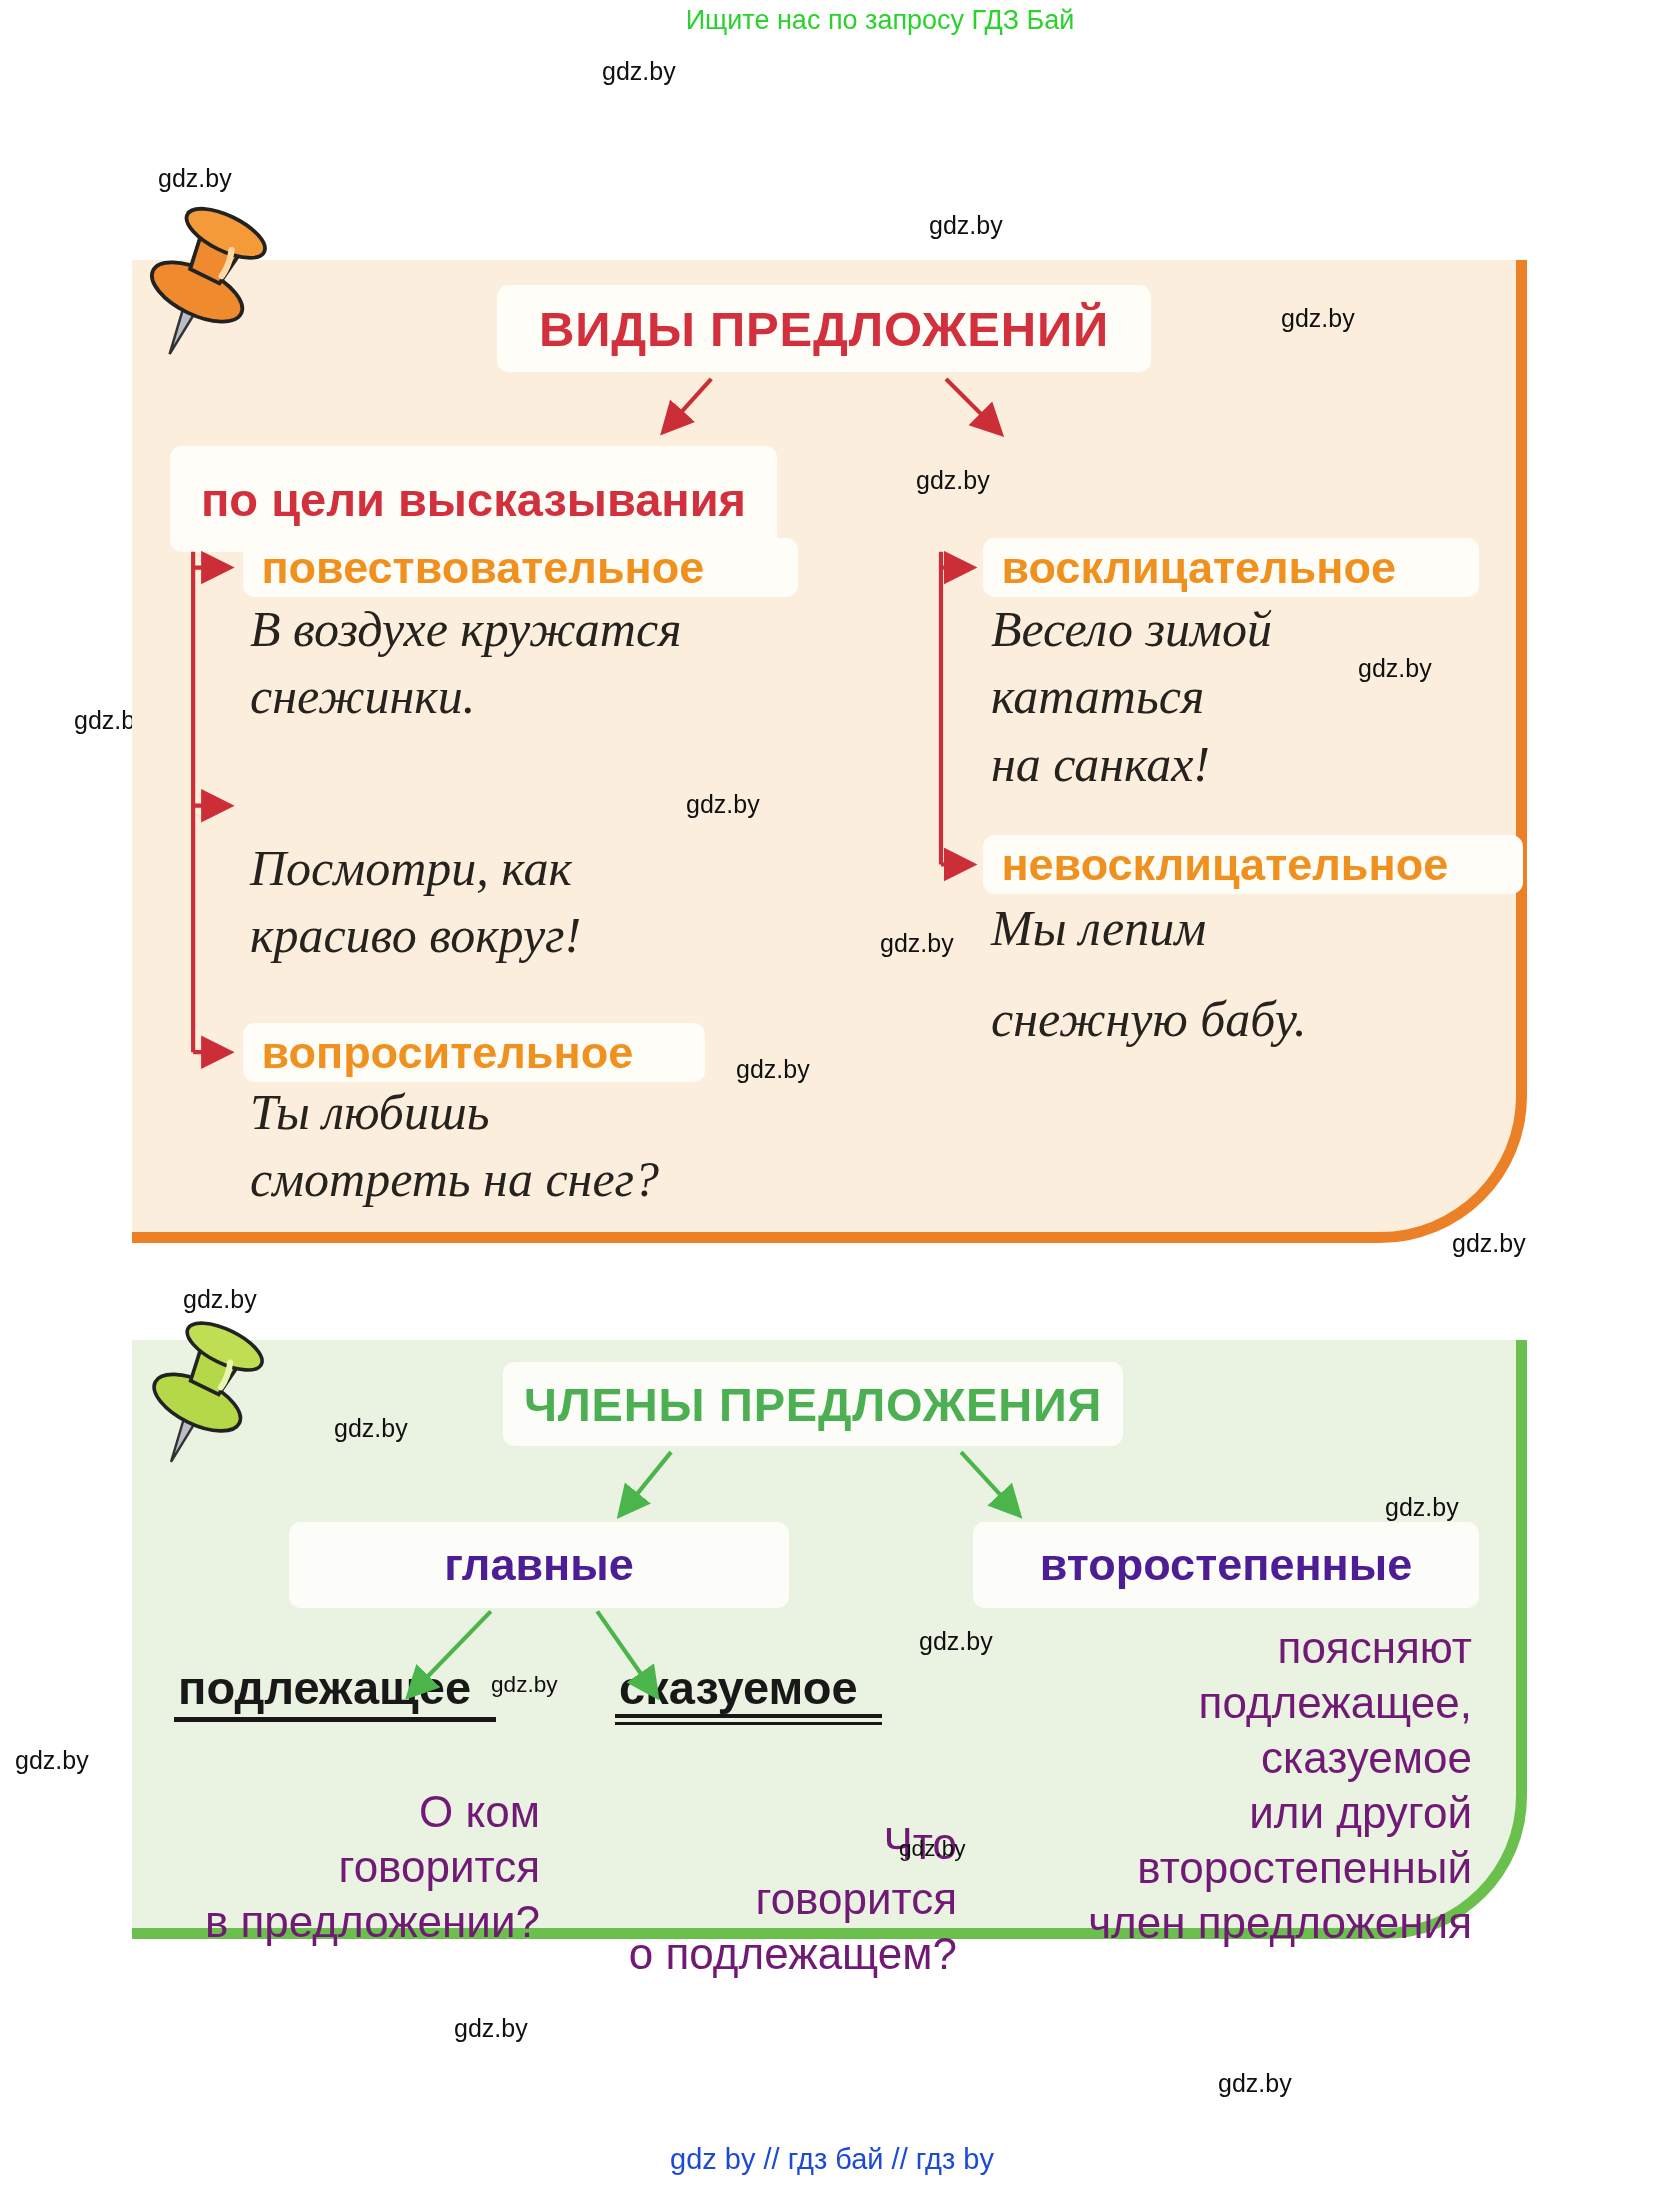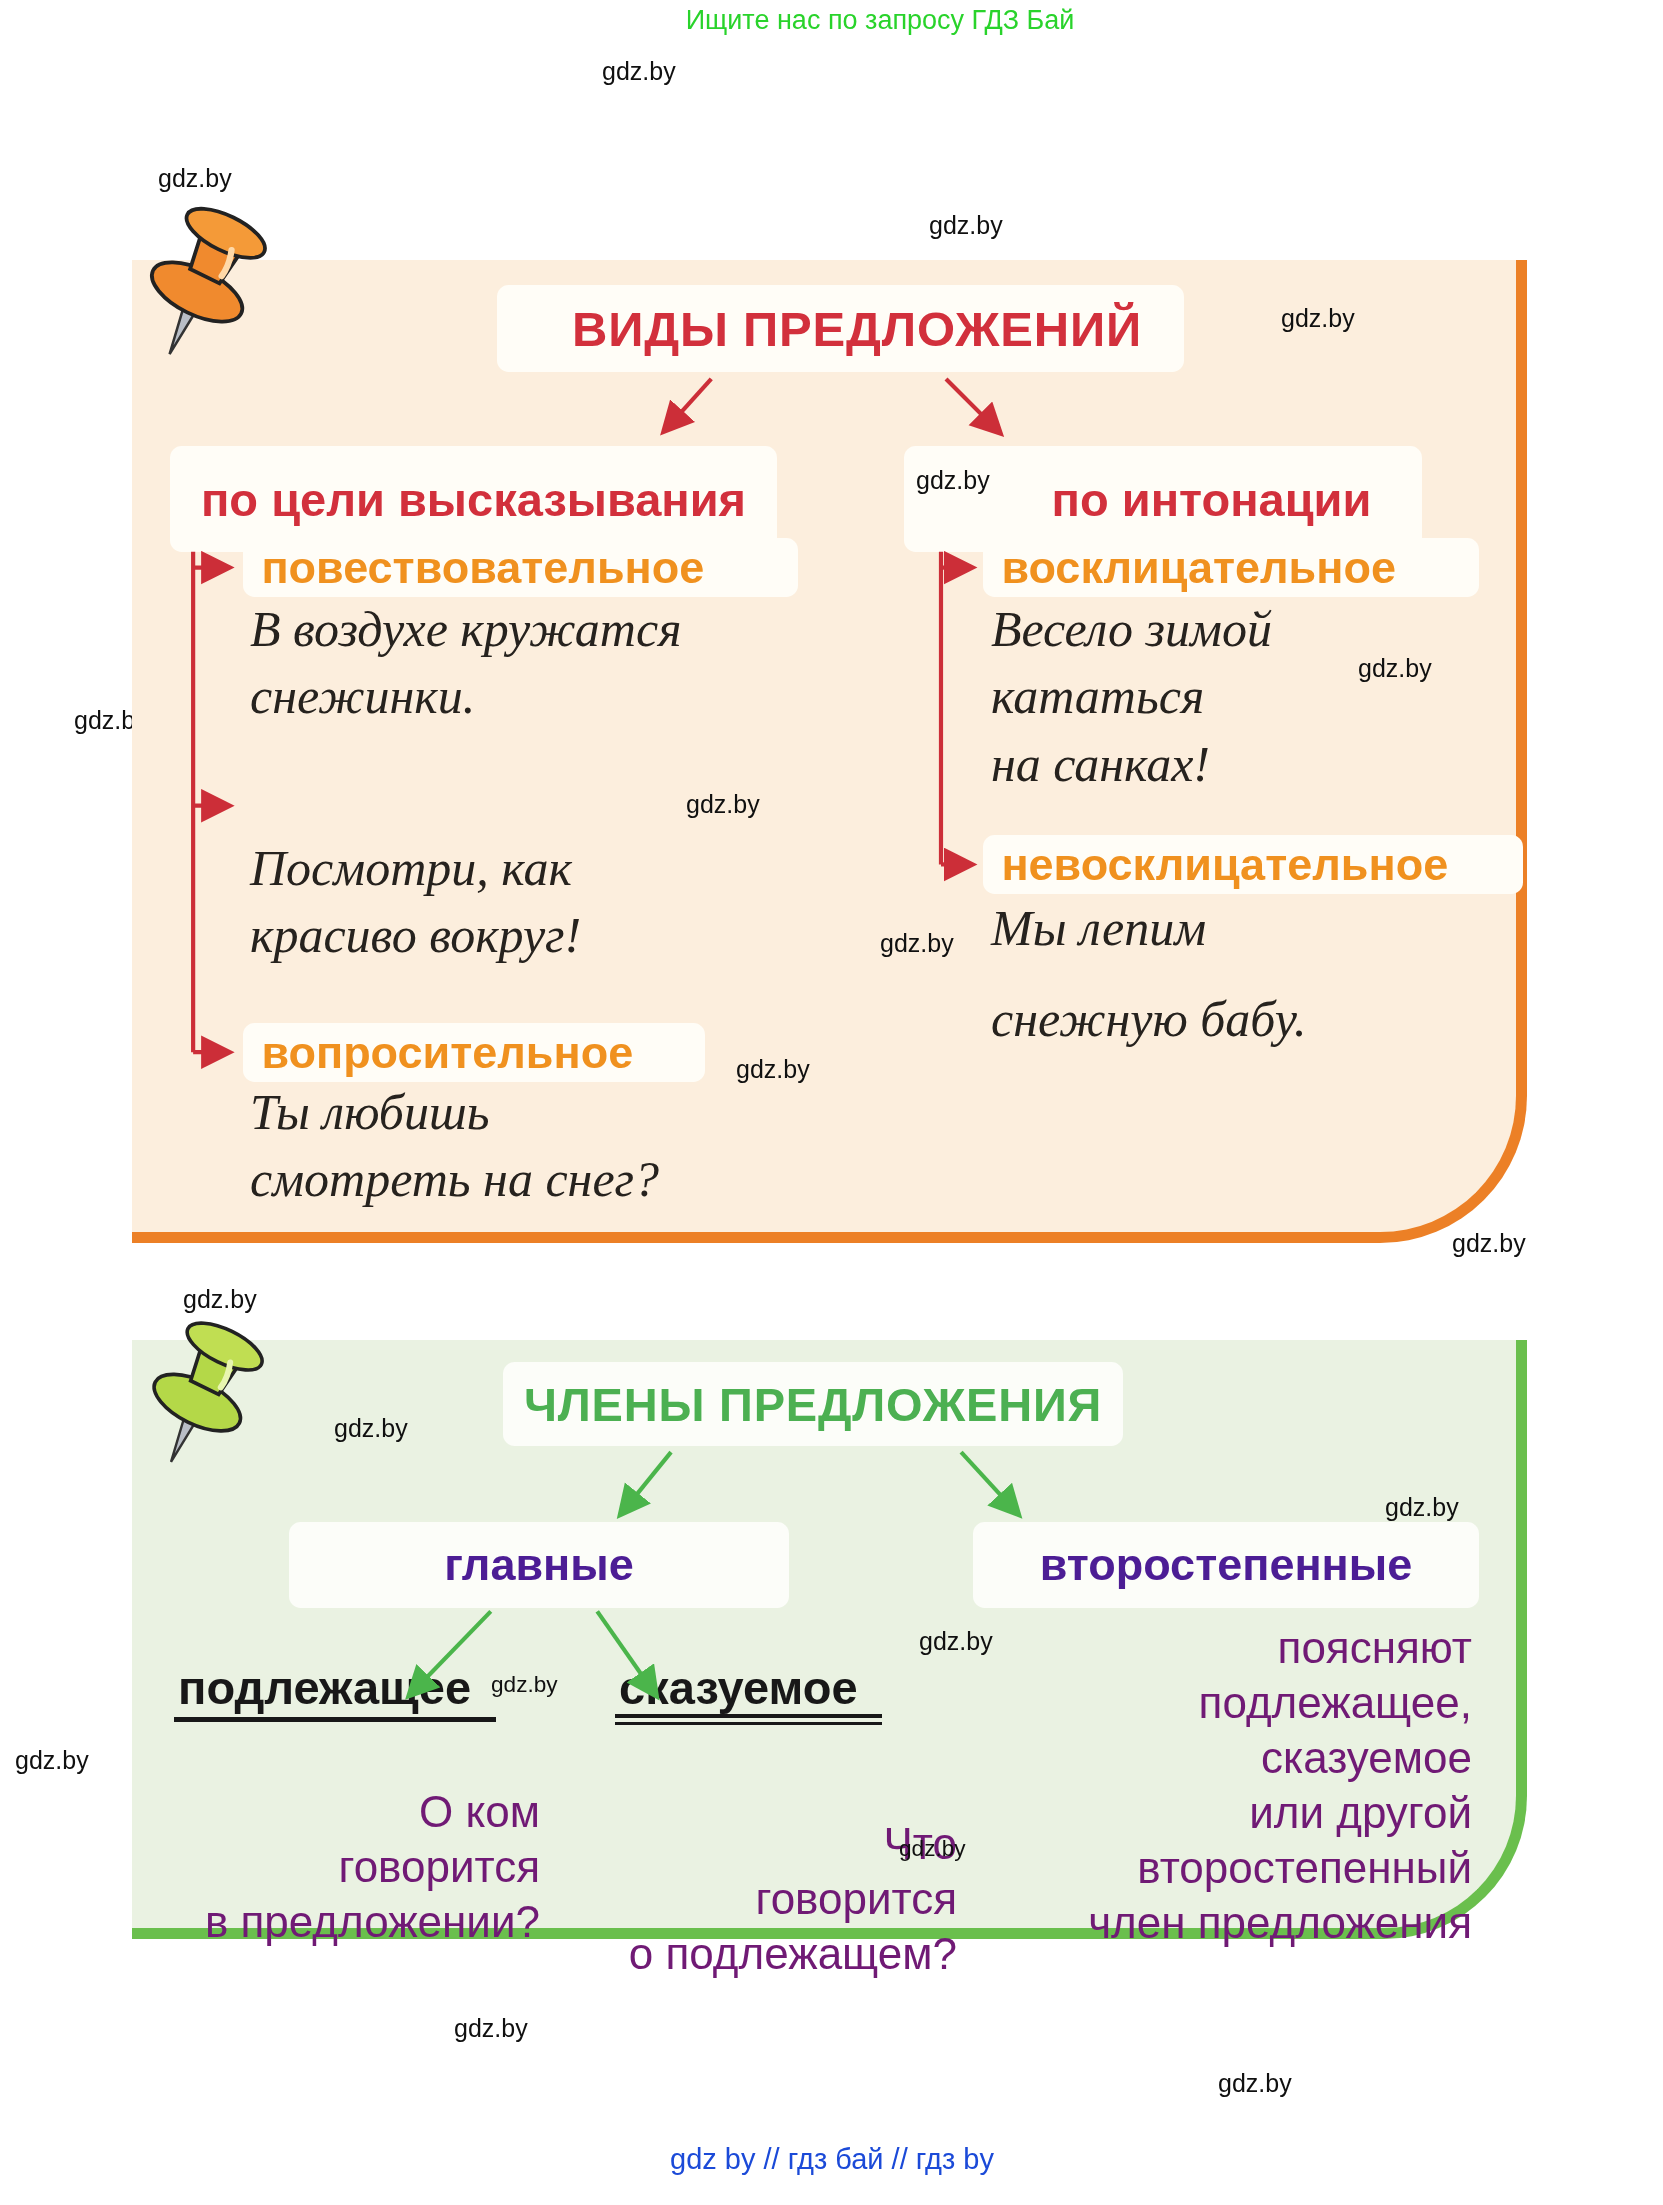--- a/index.html
+++ b/index.html
@@ -12,21 +12,21 @@
   .panel{position:absolute;box-sizing:border-box;}
   .panel1{left:132px;top:260px;width:1395px;height:983px;background:#fceedd;
           border-right:11.7px solid #ec8026;border-bottom:11.7px solid #ec8026;
           border-bottom-right-radius:147px;}
   .panel2{left:132px;top:1340px;width:1395px;height:599px;background:#eaf2e2;
           border-right:11.7px solid #6abf4d;border-bottom:11.7px solid #6abf4d;
           border-bottom-right-radius:143px;}
   .whitebox{position:absolute;background:#fffdf7;border-radius:11.7px;
             display:flex;align-items:center;justify-content:center;white-space:nowrap;}
   .title1{left:497px;top:285px;width:654px;height:87px;
-          font-weight:bold;font-size:49px;color:#d2303c;letter-spacing:0.8px;padding-left:33px;}
+          font-weight:bold;font-size:49px;color:#d2303c;letter-spacing:0.8px;}
   .branch-red{font-weight:bold;font-size:47px;color:#d2303c;}
   .item-orange{font-weight:bold;font-size:45px;color:#f0911f;justify-content:flex-start;
                padding-left:18.4px;}
   .example{position:absolute;font-family:"Liberation Serif",serif;font-style:italic;
            font-size:50px;color:#26221e;white-space:nowrap;}
   .title2{left:503px;top:1362px;width:620px;height:84px;
           font-weight:bold;font-size:47px;color:#4cb052;letter-spacing:0.8px;background:#fcfdf9;}
   .branch-green{font-weight:bold;font-size:45px;color:#4c1d95;background:#fcfdf9;}
   .member-label{position:absolute;font-weight:bold;font-size:47px;color:#181818;white-space:nowrap;}
   .underline-single{position:absolute;background:#181818;height:5px;}
@@ -65,21 +65,20 @@
   <div class="wm" style="left:15px;top:1746px;">gdz.by</div>
   <div class="wm small" style="left:899px;top:1836px;z-index:5;">gdz.by</div>
   <div class="wm" style="left:454px;top:2014px;">gdz.by</div>
   <div class="wm" style="left:1218px;top:2069px;">gdz.by</div>
 
   <div class="panel panel1"></div>
 
   <div class="whitebox title1">ВИДЫ ПРЕДЛОЖЕНИЙ</div>
 
   <div class="whitebox branch-red" style="left:170px;top:446px;width:607px;height:106px;">по цели высказывания</div>
-  <div class="whitebox branch-red" style="left:904px;top:446px;width:518px;height:106px;padding-left:97px;box-sizing:border-box;">по интонации</div>
 
   <div class="whitebox item-orange" style="left:243px;top:538px;width:537px;height:59px;">повествовательное</div>
   <div class="example" style="left:250px;top:600px;">В воздухе кружатся</div>
   <div class="example" style="left:250px;top:667px;">снежинки.</div>
 
   <div class="example" style="left:250px;top:839px;">Посмотри, как</div>
   <div class="example" style="left:250px;top:906px;">красиво вокруг!</div>
 
   <div class="whitebox item-orange" style="left:243px;top:1023px;width:444px;height:59px;">вопросительное</div>
   <div class="example" style="left:250px;top:1083px;">Ты любишь</div>

